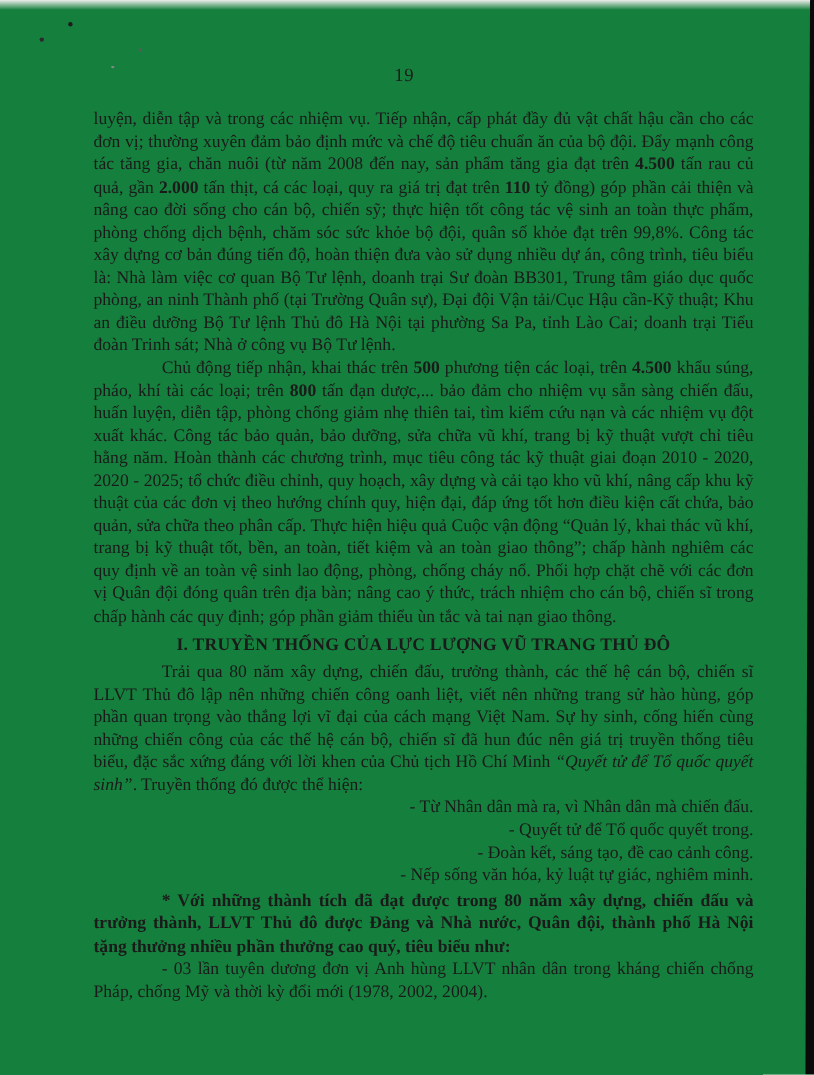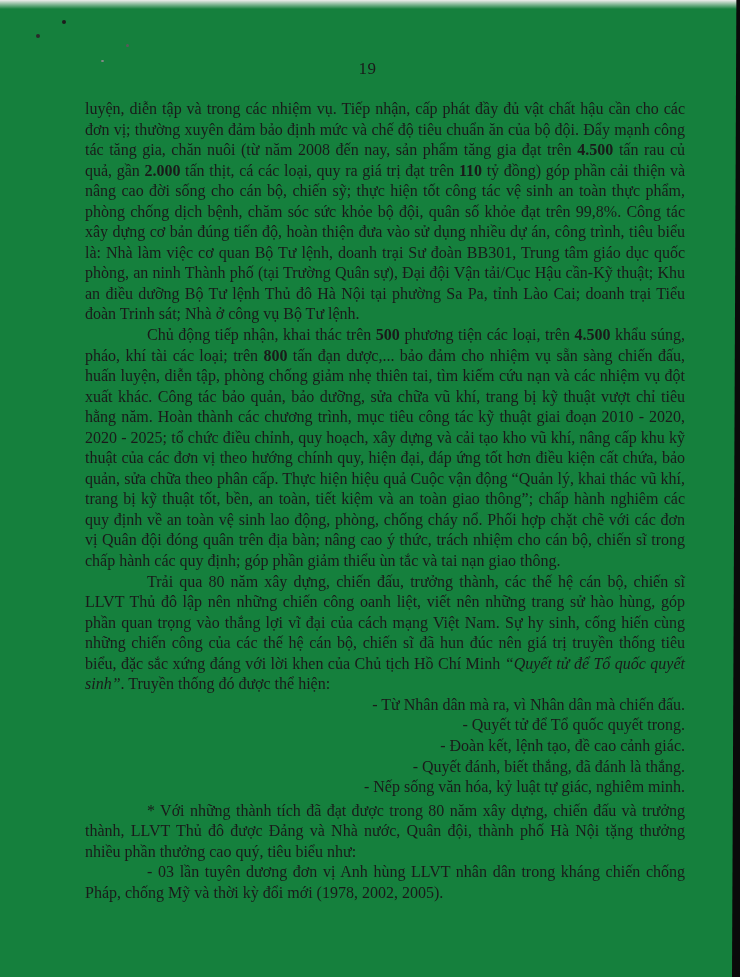--- a/index.html
+++ b/index.html
@@ -25,21 +25,21 @@
     font-size: 16px; line-height: 20.55px; text-align: justify;
     text-justify: inter-word;
   }
   .body p { margin: 0; text-indent: 62px; }
   p.noindent { text-indent: 0; }
   .heading {
     font-weight: bold; text-align: center; text-indent: 0 !important;
     margin: 5px 0 4px 0 !important; letter-spacing: 0.2px;
   }
   .li { text-align: right; }
-  .bold-para { font-weight: normal; margin-top: 3px !important; }
+  .bold-para { font-weight: bold; margin-top: 3px !important; }
   .speck { position: absolute; border-radius: 50%; }
   .s1 { left: 62px; top: 20px; width: 4px; height: 4px; background: #1c1c1c; }
   .s2 { left: 36px; top: 34px; width: 4px; height: 4px; background: #2a2a2a; }
   .s3 { left: 126px; top: 44px; width: 3px; height: 3px; background: #5a5a5a; }
   .s4 { left: 101px; top: 60px; width: 3px; height: 2px; background: #8a8a8a; }
   .scan-bar {
     position: absolute; top: 0; right: 0; width: 8px; height: 100%;
     background: #0a0a0a;
     clip-path: polygon(55% 0, 100% 0, 100% 100%, 0 100%);
   }
@@ -52,24 +52,24 @@
   <div class="speck s1"></div>
   <div class="speck s2"></div>
   <div class="speck s3"></div>
   <div class="speck s4"></div>
 
   <div class="pageno">19</div>
 
   <div class="body">
     <p class="noindent"><span>luyện, diễn tập và trong các nhiệm vụ. Tiếp nhận, cấp phát đầy đủ vật chất hậu cần cho các đơn vị; thường xuyên đảm bảo định mức và chế độ tiêu chuẩn ăn của bộ đội. Đẩy mạnh công tác tăng gia, chăn nuôi (từ năm 2008 đến nay, sản phẩm tăng gia đạt trên </span><span style="font-weight: bold;">4.500</span><span> tấn rau củ quả, gần </span><span style="font-weight: bold;">2.000</span><span> tấn thịt, cá các loại, quy ra giá trị đạt trên </span><span style="font-weight: bold;">110</span><span> tỷ đồng) góp phần cải thiện và nâng cao đời sống cho cán bộ, chiến sỹ; thực hiện tốt công tác vệ sinh an toàn thực phẩm, phòng chống dịch bệnh, chăm sóc sức khỏe bộ đội, quân số khỏe đạt trên 99,8%. Công tác xây dựng cơ bản đúng tiến độ, hoàn thiện đưa vào sử dụng nhiều dự án, công trình, tiêu biểu là: Nhà làm việc cơ quan Bộ Tư lệnh, doanh trại Sư đoàn BB301, Trung tâm giáo dục quốc phòng, an ninh Thành phố (tại Trường Quân sự), Đại đội Vận tải/Cục Hậu cần-Kỹ thuật; Khu an điều dưỡng Bộ Tư lệnh Thủ đô Hà Nội tại phường Sa Pa, tỉnh Lào Cai; doanh trại Tiểu đoàn Trinh sát; Nhà ở công vụ Bộ Tư lệnh.</span></p>
     <p><span>Chủ động tiếp nhận, khai thác trên </span><span style="font-weight: bold;">500</span><span> phương tiện các loại, trên </span><span style="font-weight: bold;">4.500</span><span> khẩu súng, pháo, khí tài các loại; trên </span><span style="font-weight: bold;">800</span><span> tấn đạn dược,... bảo đảm cho nhiệm vụ sẵn sàng chiến đấu, huấn luyện, diễn tập, phòng chống giảm nhẹ thiên tai, tìm kiếm cứu nạn và các nhiệm vụ đột xuất khác. Công tác bảo quản, bảo dưỡng, sửa chữa vũ khí, trang bị kỹ thuật vượt chỉ tiêu hằng năm. Hoàn thành các chương trình, mục tiêu công tác kỹ thuật giai đoạn 2010 - 2020, 2020 - 2025; tổ chức điều chỉnh, quy hoạch, xây dựng và cải tạo kho vũ khí, nâng cấp khu kỹ thuật của các đơn vị theo hướng chính quy, hiện đại, đáp ứng tốt hơn điều kiện cất chứa, bảo quản, sửa chữa theo phân cấp. Thực hiện hiệu quả Cuộc vận động “Quản lý, khai thác vũ khí, trang bị kỹ thuật tốt, bền, an toàn, tiết kiệm và an toàn giao thông”; chấp hành nghiêm các quy định về an toàn vệ sinh lao động, phòng, chống cháy nổ. Phối hợp chặt chẽ với các đơn vị Quân đội đóng quân trên địa bàn; nâng cao ý thức, trách nhiệm cho cán bộ, chiến sĩ trong chấp hành các quy định; góp phần giảm thiểu ùn tắc và tai nạn giao thông.</span></p>
+    <p class="heading">I. TRUYỀN THỐNG CỦA LỰC LƯỢNG VŨ TRANG THỦ ĐÔ</p>
     <p><span>Trải qua 80 năm xây dựng, chiến đấu, trưởng thành, các thế hệ cán bộ, chiến sĩ LLVT Thủ đô lập nên những chiến công oanh liệt, viết nên những trang sử hào hùng, góp phần quan trọng vào thắng lợi vĩ đại của cách mạng Việt Nam. Sự hy sinh, cống hiến cùng những chiến công của các thế hệ cán bộ, chiến sĩ đã hun đúc nên giá trị truyền thống tiêu biểu, đặc sắc xứng đáng với lời khen của Chủ tịch Hồ Chí Minh </span><span style="font-style: italic;">“Quyết tử để Tổ quốc quyết sinh”</span><span>. Truyền thống đó được thể hiện:</span></p>
     <p class="li">- Từ Nhân dân mà ra, vì Nhân dân mà chiến đấu.</p>
     <p class="li">- Quyết tử để Tổ quốc quyết trong.</p>
-    <p class="li">- Đoàn kết, lệnh tạo, đề cao cảnh giác.</p>
-    <p class="li">- Quyết đánh, biết thắng, đã đánh là thắng.</p>
+    <p class="li">- Đoàn kết, sáng tạo, đề cao cảnh công.</p>
     <p class="li">- Nếp sống văn hóa, kỷ luật tự giác, nghiêm minh.</p>
     <p class="bold-para">* Với những thành tích đã đạt được trong 80 năm xây dựng, chiến đấu và trưởng thành, LLVT Thủ đô được Đảng và Nhà nước, Quân đội, thành phố Hà Nội tặng thưởng nhiều phần thưởng cao quý, tiêu biểu như:</p>
-    <p><span>- </span><span style="font-weight: normal;">03</span><span> lần tuyên dương đơn vị Anh hùng LLVT nhân dân trong kháng chiến chống Pháp, chống Mỹ và thời kỳ đổi mới (1978, 2002, 2005).</span></p>
+    <p><span>- </span><span style="font-weight: normal;">03</span><span> lần tuyên dương đơn vị Anh hùng LLVT nhân dân trong kháng chiến chống Pháp, chống Mỹ và thời kỳ đổi mới (1978, 2002, 2004).</span></p>
   </div>
 
   <div class="scan-bar"></div>
 </div>
 
 </body></html>

